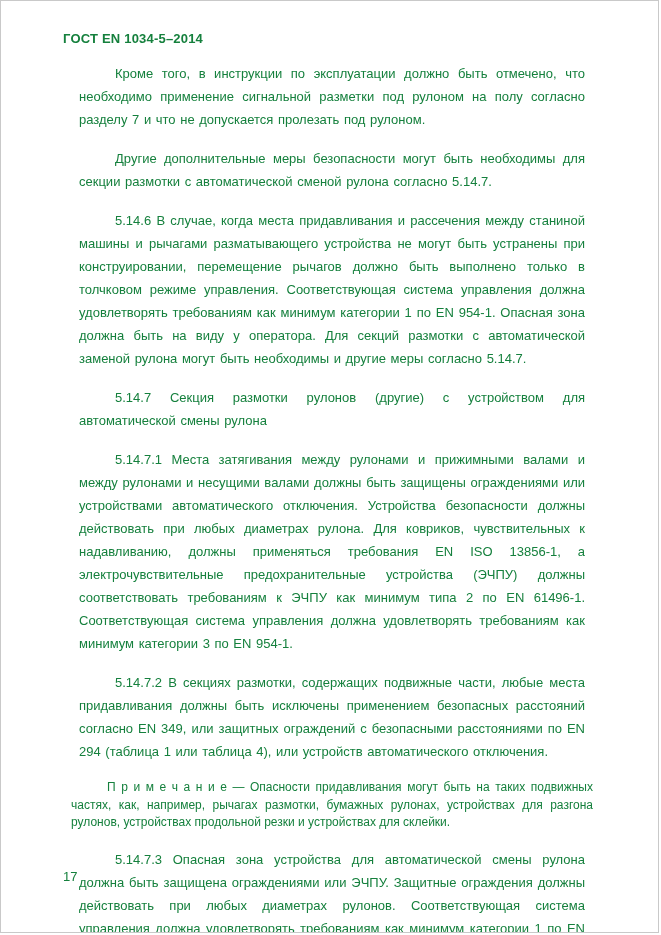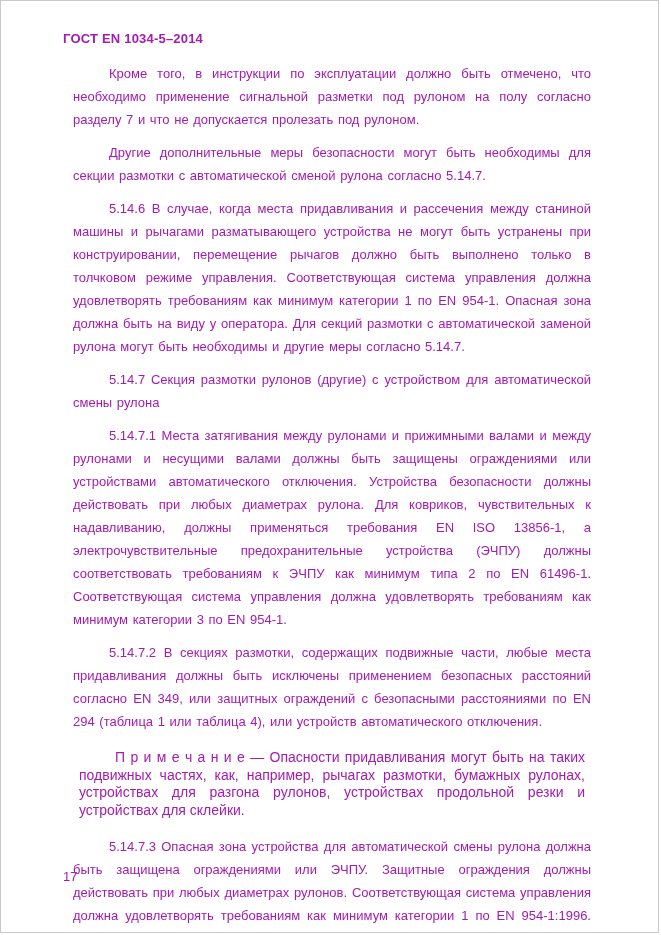--- a/index.html
+++ b/index.html
@@ -8,46 +8,46 @@
     background: #ffffff;
   }
   .page {
     position: relative;
     width: 659px;
     height: 933px;
     background: #ffffff;
     border: 1px solid #c9c9c9;
     box-sizing: border-box;
     font-family: "Liberation Sans", sans-serif;
-    color: #a21caf;
+    color: #15803d;
     overflow: hidden;
   }
   .content {
     position: absolute;
     left: 62px;
     top: 30px;
     width: 538px;
   }
   .doc-header {
     font-size: 13px;
     font-weight: bold;
     letter-spacing: 0.2px;
     margin: 0 0 16px 0;
   }
   p.para {
-    margin: 10px;
+    margin: 16px;
     font-size: 13px;
     line-height: 23px;
     text-align: justify;
     text-indent: 36px;
     word-spacing: 1px;
   }
   p.note {
-    margin: 16px;
-    font-size: 14px;
+    margin: 8px;
+    font-size: 12px;
     line-height: 17.5px;
     text-align: justify;
     text-indent: 36px;
   }
   .page-number {
     position: absolute;
     left: 62px;
     bottom: 48px;
     font-size: 13px;
   }

